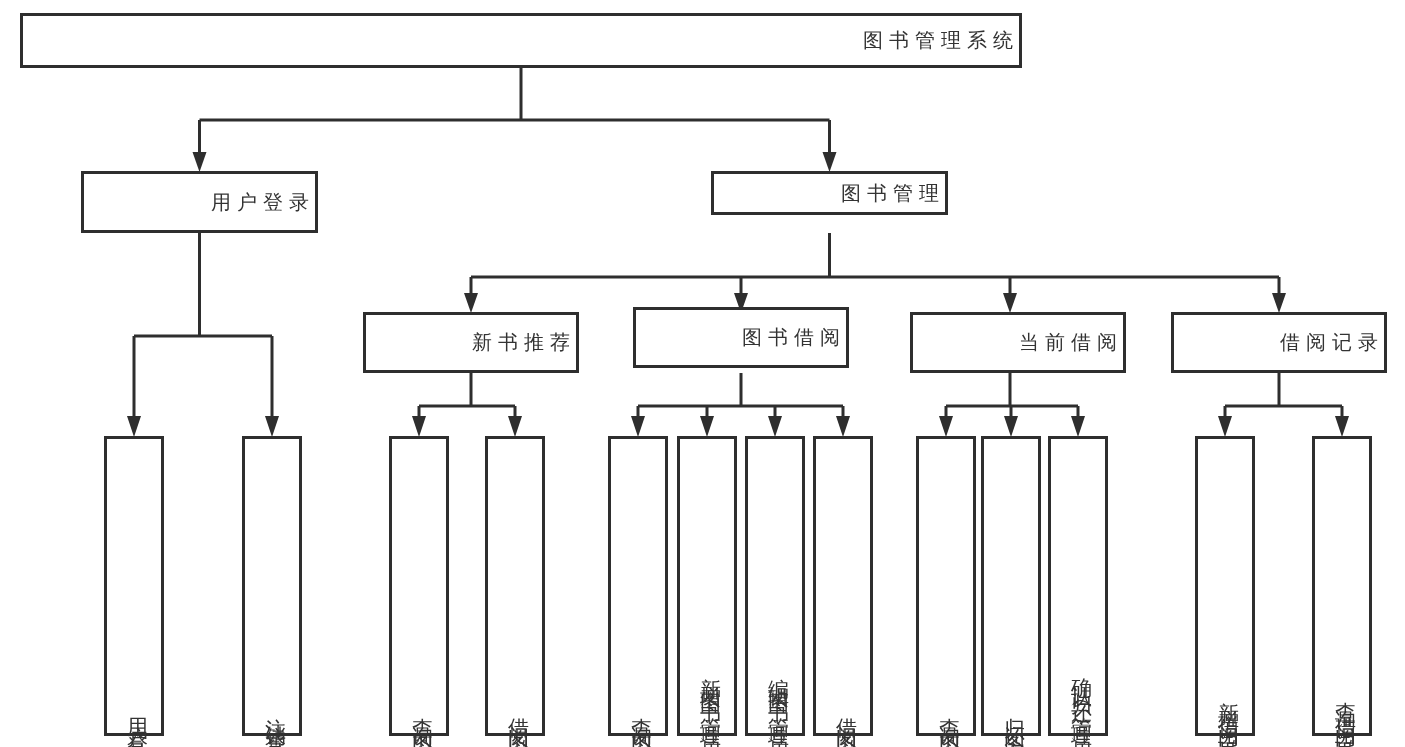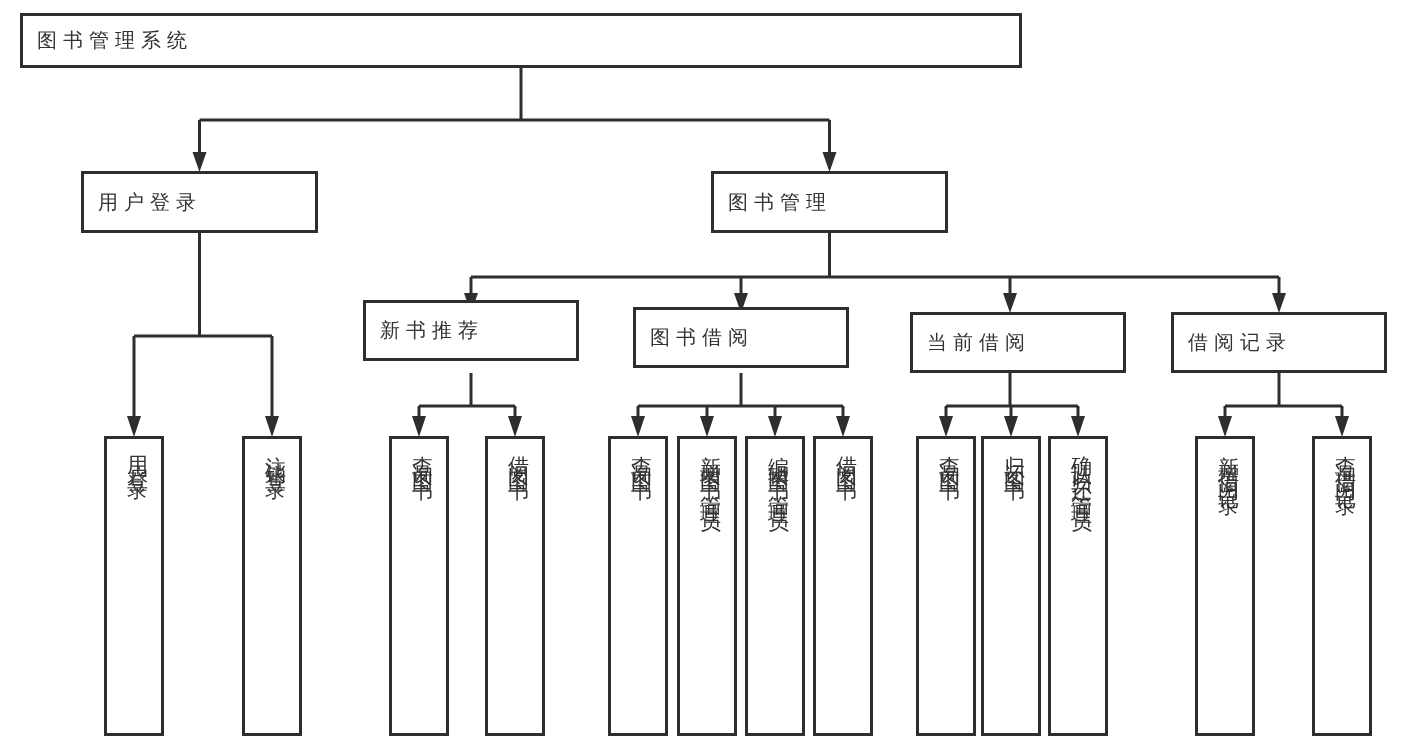--- a/index.html
+++ b/index.html
@@ -17,21 +17,21 @@
     width: 1405px; height: 747px;
     pointer-events: none;
   }
   .node {
     position: absolute;
     box-sizing: border-box;
     background: #ffffff;
     border: 3px solid #2e2e2e;
     display: flex;
     align-items: center;
-    justify-content: flex-start;
+    justify-content: flex-end;
     color: #333333;
     padding-left: 8px;
   }
   .node.h {
     font-size: 20px;
     letter-spacing: 6px;
     text-indent: 6px; 
     white-space: nowrap;
   }
   .node.root-box { font-size: 20px; }
@@ -48,22 +48,22 @@
     bottom: 4px;
     font-size: 21px;
     letter-spacing: 1px;
     color: #aeb2b5;
     white-space: nowrap;
     z-index: 5;
   }
   
   #n-root  { left: 20px;  top: 13px;  width: 1002px; height: 55px; }
   #n-l2a   { left: 81px;  top: 171px; width: 237px;  height: 62px; }
-  #n-l2b   { left: 711px; top: 171px; width: 237px;  height: 62px; }
-  #n-l3a   { left: 363px;  top: 300px; width: 216px; height: 61px; }
+  #n-l2b   { left: 711px; top: 171px; width: 237px;  height: 44px; }
+  #n-l3a   { left: 363px;  top: 312px; width: 216px; height: 61px; }
   #n-l3b   { left: 633px;  top: 307px; width: 216px; height: 61px; }
   #n-l3c   { left: 902px;  top: 312px; width: 216px; height: 61px; margin-left: 8px; }
   #n-l3d   { left: 1171px; top: 312px; width: 216px; height: 61px; }
   .leaf { top: 436px; width: 60px; height: 300px; }
   #lf1  { left: 104px; }
   #lf2  { left: 242px; }
   #lf3  { left: 389px; }
   #lf4  { left: 485px; }
   #lf5  { left: 608px; }
   #lf6  { left: 677px; }

